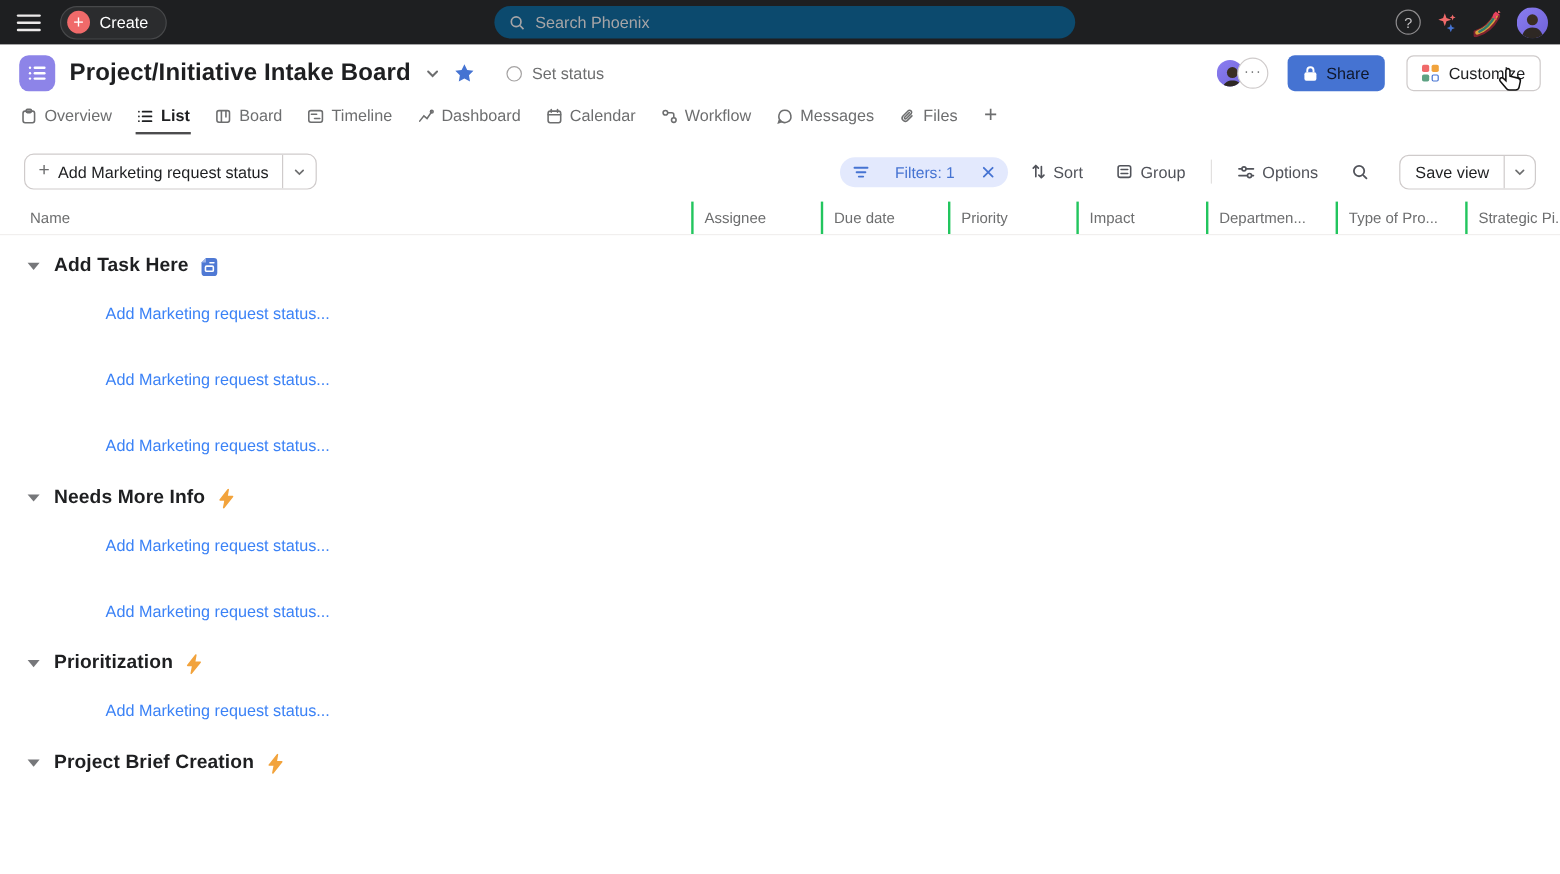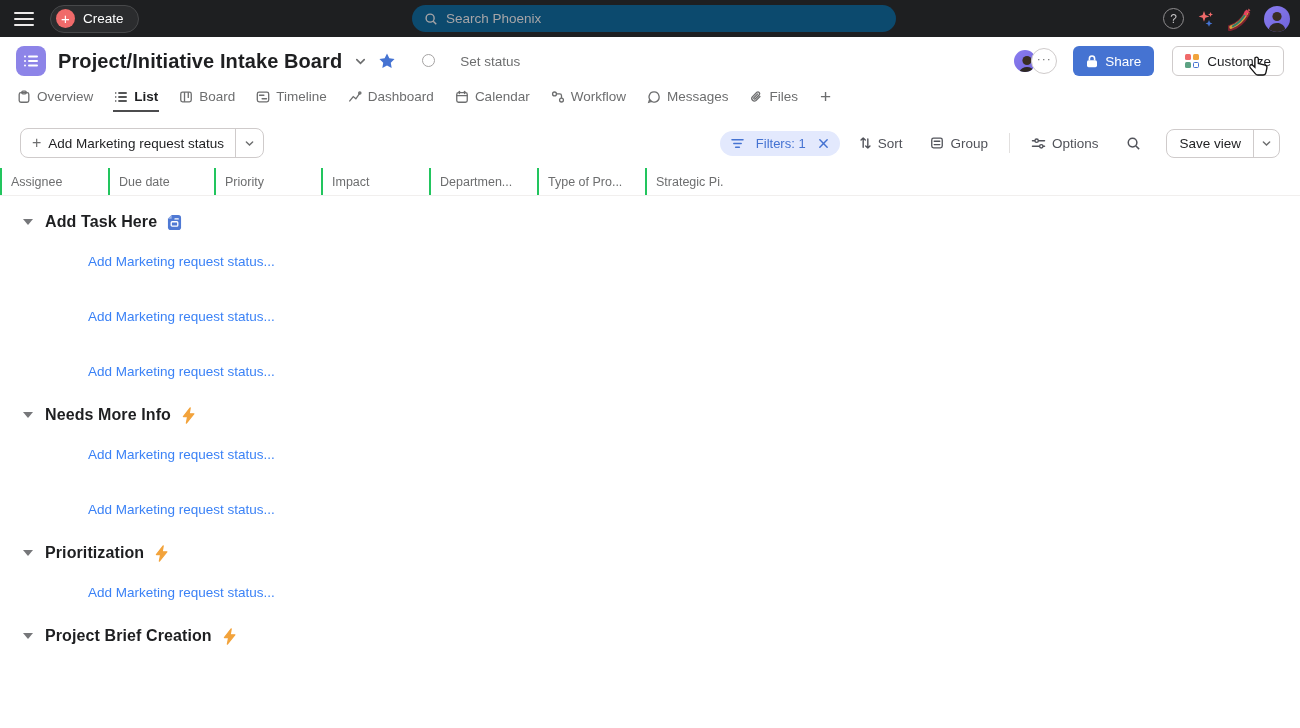--- a/index.html
+++ b/index.html
@@ -24,28 +24,28 @@
   .icon-btn { cursor:pointer; display:flex; align-items:center; }
   .avatar { width:26px; height:26px; border-radius:50%; overflow:hidden; flex:none; cursor:pointer; }
 
   
   .proj-header { height:48px; display:flex; align-items:center; padding:0 16px; }
   .proj-icon { width:30px; height:30px; border-radius:8px; background:#8d84e8; display:flex; align-items:center;
                justify-content:center; margin-right:12px; cursor:pointer; }
   .proj-title { font-size:20px; font-weight:700; letter-spacing:.1px; }
   .title-chevron { margin-left:12px; cursor:pointer; display:flex; }
   .star-btn { margin-left:11px; cursor:pointer; display:flex; }
-  .set-status { display:flex; gap:25px; margin-left:26px; color:#6d6e6f; font-size:13.5px; cursor:pointer; }
+  .set-status { display:flex; align-items:center; gap:8px; margin-left:26px; color:#6d6e6f; font-size:13.5px; cursor:pointer; }
   .status-circle { width:13px; height:13px; border:1.5px solid #a5a3a3; border-radius:50%; }
   .header-right { margin-left:auto; display:flex; align-items:center; }
   .members { display:flex; align-items:center; margin-right:16px; cursor:pointer; }
   .more-circle { width:26px; height:26px; border-radius:50%; background:#fff; border:1px solid #cfcbcb; color:#6d6e6f;
                  display:flex; align-items:center; justify-content:center; font-size:12px; letter-spacing:1px;
                  margin-left:-7px; padding-bottom:5px; }
-  .share-btn { height:30px; display:flex; align-items:center; gap:7px; background:#4573d2; color:#ffffff;
+  .share-btn { height:30px; display:flex; align-items:center; gap:7px; background:#4573d2; color:#0f172a;
                border:none; border-radius:6px; padding:0 13px; font-size:13.5px; cursor:pointer; margin-right:18px;
                font-family:inherit; }
   .customize-btn { height:30px; display:flex; align-items:center; gap:8px; background:#fff; color:#1e1f21;
                    border:1px solid #cfcbcb; border-radius:6px; padding:0 12px; font-size:13.5px; cursor:pointer;
                    font-family:inherit; }
   .grid-glyph { width:14px; height:14px; display:grid; grid-template-columns:6px 6px; grid-template-rows:6px 6px; gap:2px; }
   .grid-glyph i { border-radius:1.5px; }
   .gg-tl { background:#f06a6a; } .gg-tr { background:#f1a33c; } .gg-bl { background:#5da283; }
   .gg-br { background:transparent; border:1.5px solid #4573d2; }
 
@@ -57,21 +57,21 @@
   .tab.active svg { stroke:#1e1f21; }
   .tab-plus { display:flex; align-items:center; color:#6d6e6f; font-size:19px; cursor:pointer; padding:0 2px 4px; }
 
   
   .toolbar { margin-top:16px; height:30px; display:flex; align-items:center; padding:0 20px; }
   .add-btn { height:30px; display:flex; align-items:stretch; border:1px solid #cfcbcb; border-radius:8px; overflow:hidden; background:#fff; }
   .add-main { display:flex; align-items:center; gap:7px; padding:0 11px; font-size:13.5px; color:#1e1f21; cursor:pointer; }
   .add-main .plus { color:#6d6e6f; font-size:16px; line-height:1; }
   .add-caret { display:flex; align-items:center; padding:0 8px; border-left:1px solid #cfcbcb; cursor:pointer; }
   .toolbar-right { margin-left:auto; display:flex; align-items:center; gap:10px; }
-  .filter-pill { height:25px; display:flex; align-items:center; gap:12px; background:#e3e9fd; color:#4573d2;
+  .filter-pill { height:25px; display:flex; align-items:center; gap:22px; background:#e3e9fd; color:#4573d2;
                  border-radius:13px; padding:0 11px; font-size:13px; cursor:pointer; }
   .filter-x { cursor:pointer; font-size:12px; display:flex; }
   .tool-item { display:flex; align-items:center; gap:6px; color:#51535a; font-size:13.5px; cursor:pointer; padding:4px 9px; border-radius:6px; }
   .v-divider { width:1px; height:20px; background:#e2e0df; margin:0 2px; }
   .save-view { height:29px; display:flex; align-items:stretch; border:1px solid #cfcbcb; border-radius:8px; overflow:hidden; margin-left:6px; background:#fff;text-align:center; }
   .sv-main { display:flex; align-items:center; padding:0 12px; font-size:13.5px; color:#1e1f21; cursor:pointer; }
   .sv-caret { display:flex; align-items:center; padding:0 7px; border-left:1px solid #cfcbcb; cursor:pointer; }
 
   
   .grid-header { margin-top:10px; height:28px; display:flex; align-items:center; border-bottom:1px solid #f1efee; }
@@ -350,20 +350,21 @@
       <div class="sv-caret">
         <svg width="11" height="11" viewBox="0 0 14 14" fill="none" stroke="#6d6e6f" stroke-width="1.8" stroke-linecap="round">
             <path d="M3 5 L7 9 L11 5"></path>
           </svg>
       </div>
     </div>
   </div>
 </div>
 
 <div class="grid-header">
+  <div class="col col-name">Name</div>
   <div class="col col-assignee">Assignee</div>
   <div class="col col-due">Due date</div>
   <div class="col col-priority">Priority</div>
   <div class="col col-impact">Impact</div>
   <div class="col col-dept">Departmen...</div>
   <div class="col col-type">Type of Pro...</div>
   <div class="col col-strat">Strategic Pi...</div>
 </div>
 
 <div id="sections-root">

